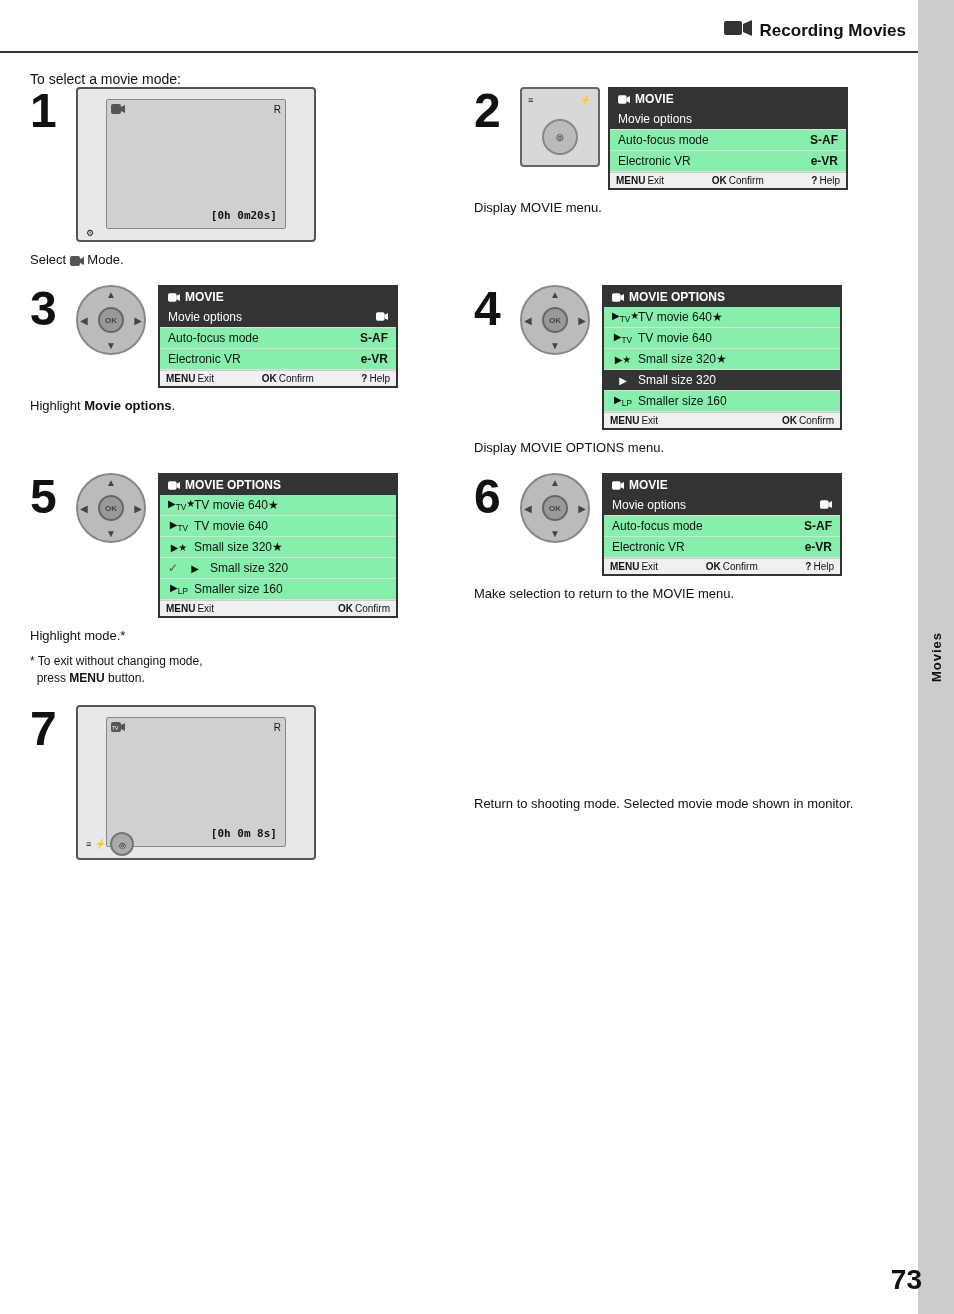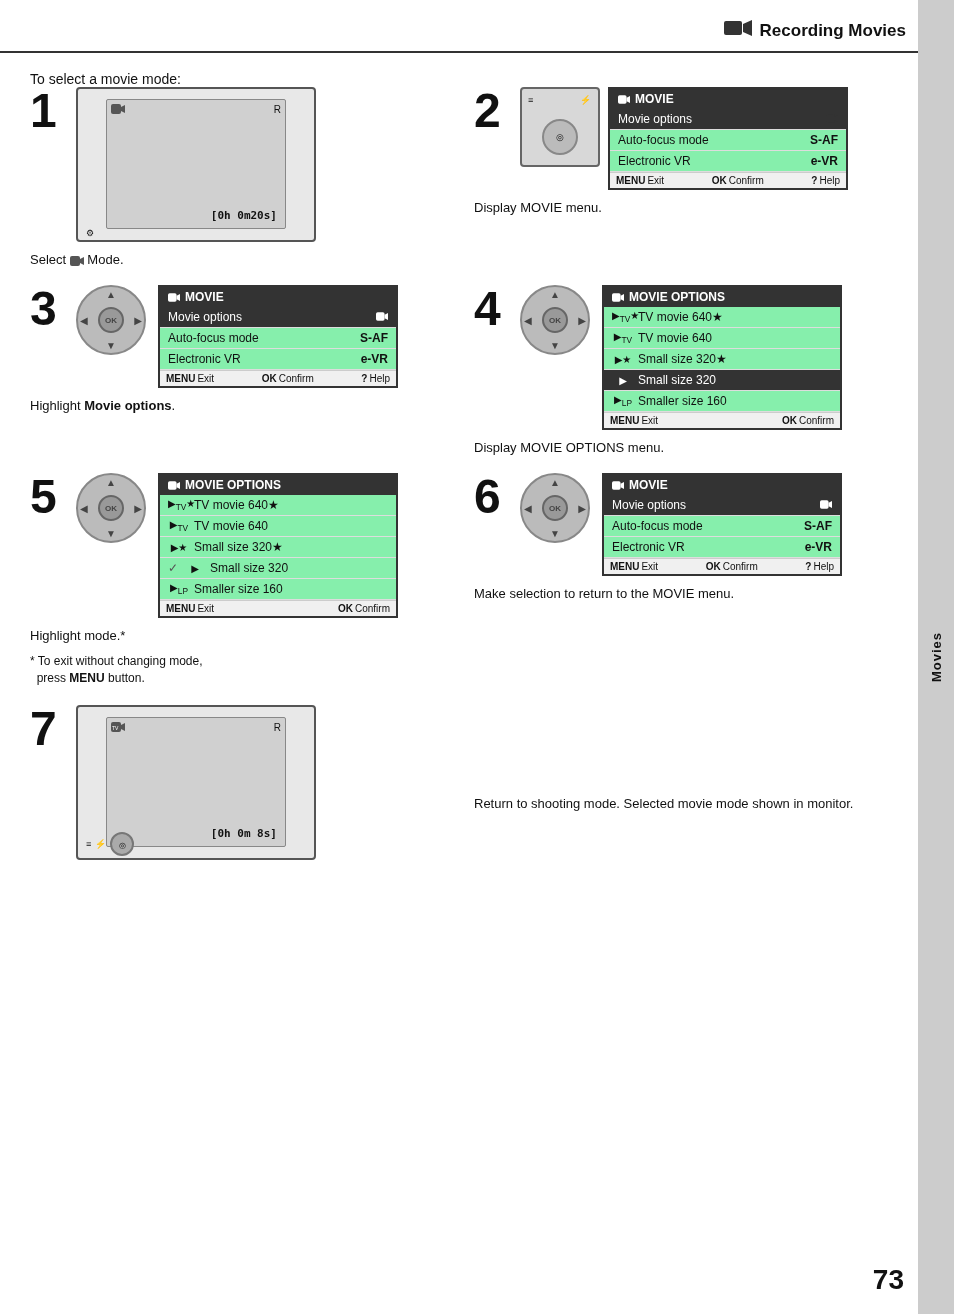--- a/index.html
+++ b/index.html
@@ -259,21 +259,21 @@
     .note-text {
       font-size: 12px;
       margin-top: 4px;
       line-height: 1.4;
     }
 
     
     .page-number {
       position: absolute;
       bottom: 18px;
-      right: 50px;
+      right: 32px;
       font-size: 28px;
       font-weight: bold;
     }
 
     
     .checkmark {
       color: #555;
       margin-right: 2px;
     }
   </style>

